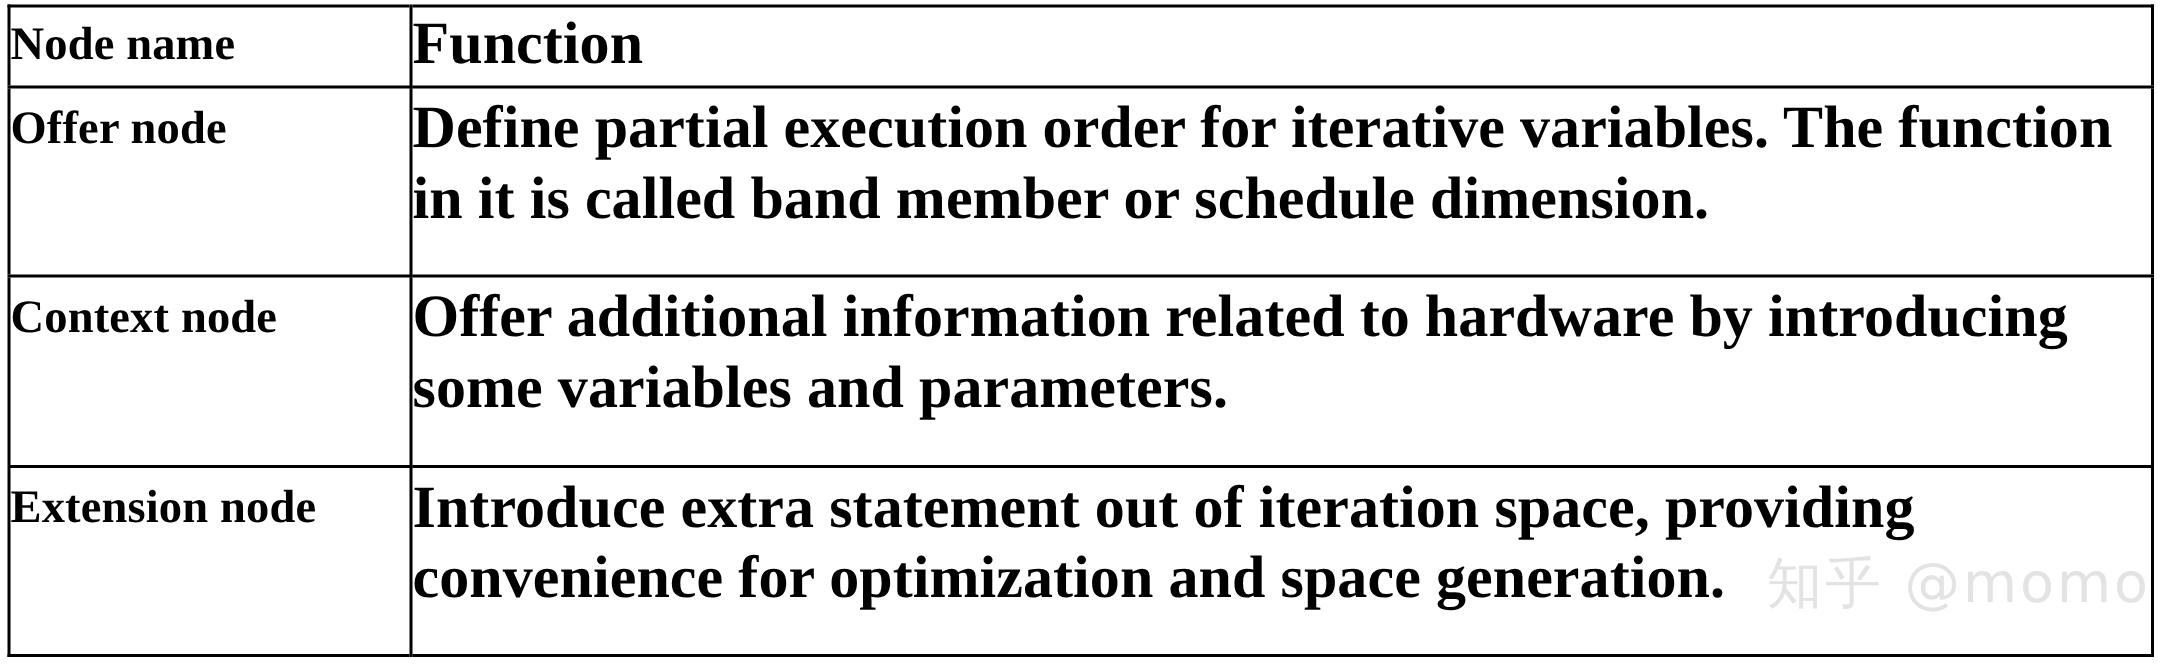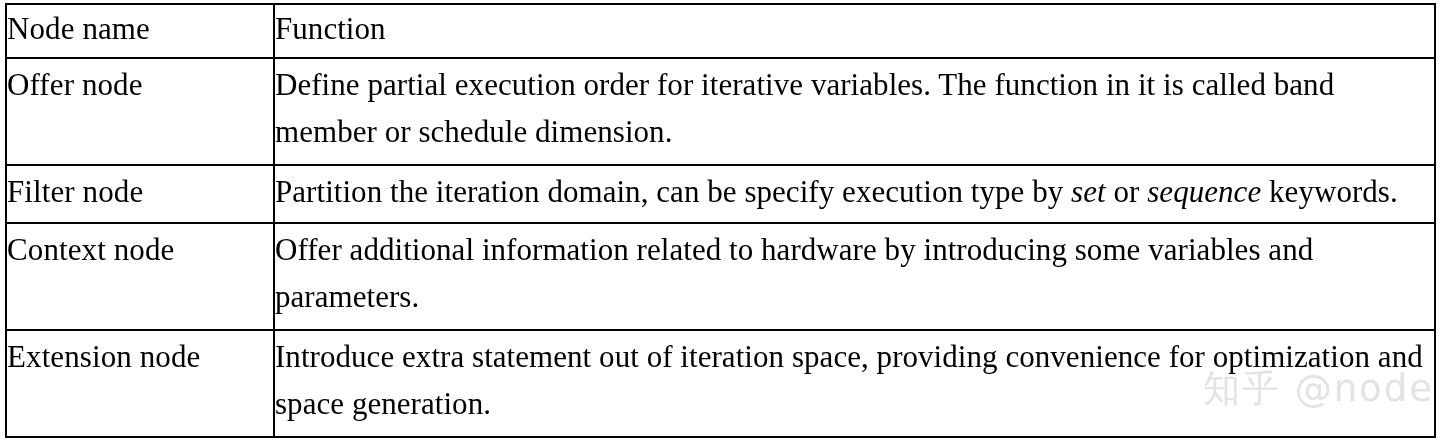--- a/index.html
+++ b/index.html
@@ -40,36 +40,37 @@
 
   table.node-table tr { border-bottom: 2px solid #000; }
   table.node-table tr:last-child { border-bottom: none; padding-left: 37px; }
 
   table.node-table td {
     border-right: 2px solid #000;
     border-bottom: 2px solid #000;
     vertical-align: top;
     padding: 2px 0 4px 0;
     background: transparent;
+    font-weight: bold;
   }
   table.node-table td:last-child { border-right: none; }
   table.node-table tr:last-child td { border-bottom: none; }
 
   .cell-name {
     padding-left: 14px;
     padding-right: 8px;
     font-size: 31px;
     line-height: 47px;
     letter-spacing: 0.1px;
   }
 
   .cell-func {
     padding-left: 18px;
     padding-right: 10px;
-    font-size: 31px;
+    font-size: 40px;
     line-height: 47px;
     letter-spacing: 0.05px;
   }
 
   .header-row td {
     height: 46px;
   }
   .header-row .cell-name,
   .header-row .cell-func {
     line-height: 43px;
@@ -106,31 +107,27 @@
       <tr class="header-row">
         <td class="cell-name">Node name</td>
         <td class="cell-func">Function</td>
       </tr>
 
       <tr>
         <td class="cell-name">Offer node</td>
         <td class="cell-func">Define partial execution order for iterative variables. The function in it is called band member or schedule dimension.</td>
       </tr>
 
-      <tr>
-        <td class="cell-name">Filter node</td>
-        <td class="cell-func"><span>Partition the iteration domain, can be specify execution type by </span><em class="kw">set</em><span> or </span><em class="kw">sequence</em><span> keywords.</span></td>
-      </tr>
 
       <tr>
         <td class="cell-name">Context node</td>
         <td class="cell-func">Offer additional information related to hardware by introducing some variables and parameters.</td>
       </tr>
 
       <tr>
         <td class="cell-name">Extension node</td>
         <td class="cell-func">Introduce extra statement out of iteration space, providing convenience for optimization and space generation.</td>
       </tr>
     </tbody>
   </table>
 </div>
 
-<div class="watermark">知乎 @node</div>
+<div class="watermark">知乎 @momo</div>
 
 </body></html>

